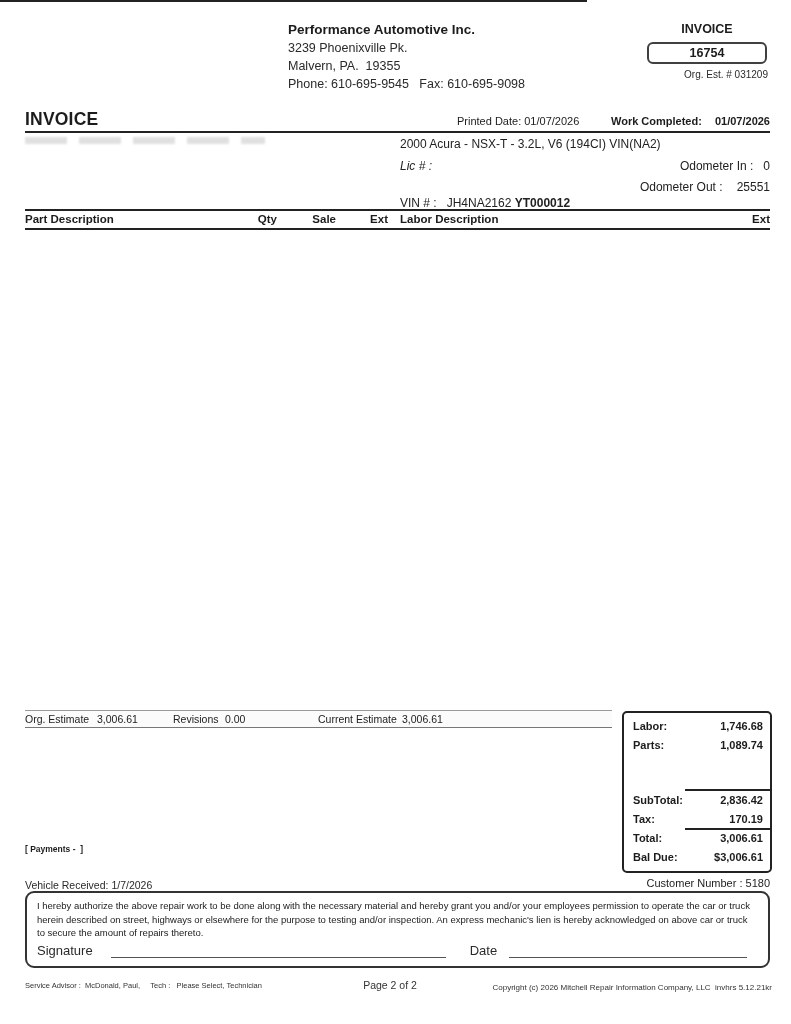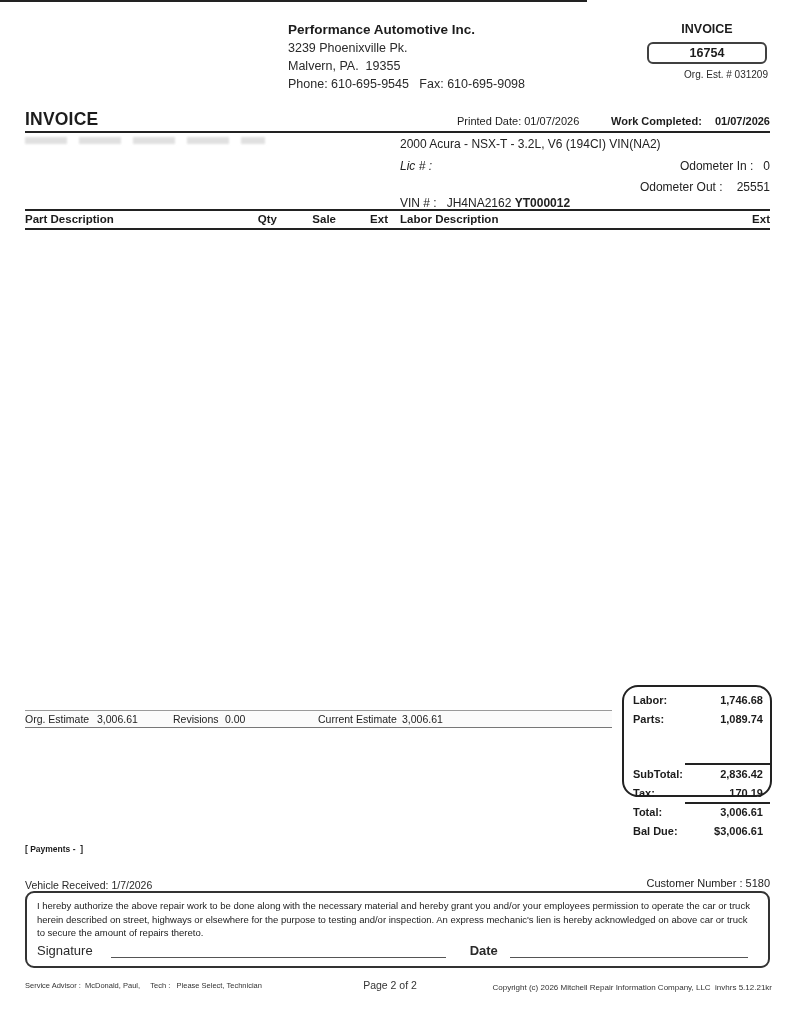--- a/index.html
+++ b/index.html
@@ -46,43 +46,43 @@
   .gap8 { display:inline-block; width:10px; }
 
   
   .th { font-size:11.5px; font-weight:bold; top:213px; }
 
   
   .est-band { left:25px; top:711px; width:587px; height:16px; background:#fbfbfb; }
   .est { font-size:10.5px; top:713px; color:#222; }
 
   
-  .totals-box { left:622px; top:685px; width:150px; height:112px;
-    border:2px solid #222; border-radius:16px; }
+  .totals-box { left:622px; top:711px; width:150px; height:162px;
+    border:2px solid #222; border-radius:5px; }
   .tot-row { position:absolute; left:9px; right:7px; display:flex;
     justify-content:space-between; font-size:11px; font-weight:bold; }
   .tot-line { position:absolute; right:0; width:85px; height:2px; background:#222; }
 
   
   .payments-label { left:25px; top:844px; font-size:8.5px; }
   .payments-line { left:25px; top:856px; width:587px; height:1.5px; background:#222; }
 
   .veh-received { left:25px; top:879px; font-size:10.5px; color:#2a2a2a; }
   .cust-number { right:21px; top:877px; font-size:11px; }
 
   
   .auth-box { left:25px; top:891px; width:745px; height:77px;
     border:2px solid #333; border-radius:9px; padding:6px 10px 0 10px; }
   .auth-text { font-size:9.5px; line-height:13.5px; color:#222; width:720px; }
   .sig-row { position:absolute; left:10px; right:10px; bottom:8px;
     display:flex; align-items:flex-end; font-size:13px; color:#2a2a2a;gap:12px; }
   .sig-line { border-bottom:1.5px solid #555; height:14px; }
   .sig-line-1 { width:335px; margin-left:6px; }
   .sig-line-2 { width:238px; }
-  .date-label { margin-left:12px;font-weight:bold; }
+  .date-label { margin-left:12px; }
 
   
   .footer-left { left:25px; top:981px; font-size:7.5px; color:#333; }
   .footer-center { left:330px; top:979px; width:120px; font-size:10.5px; color:#333; }
   .footer-right { right:19px; top:983px; font-size:8px; color:#333; }
 </style>
 </head>
 <body>
 
 <div class="page">

